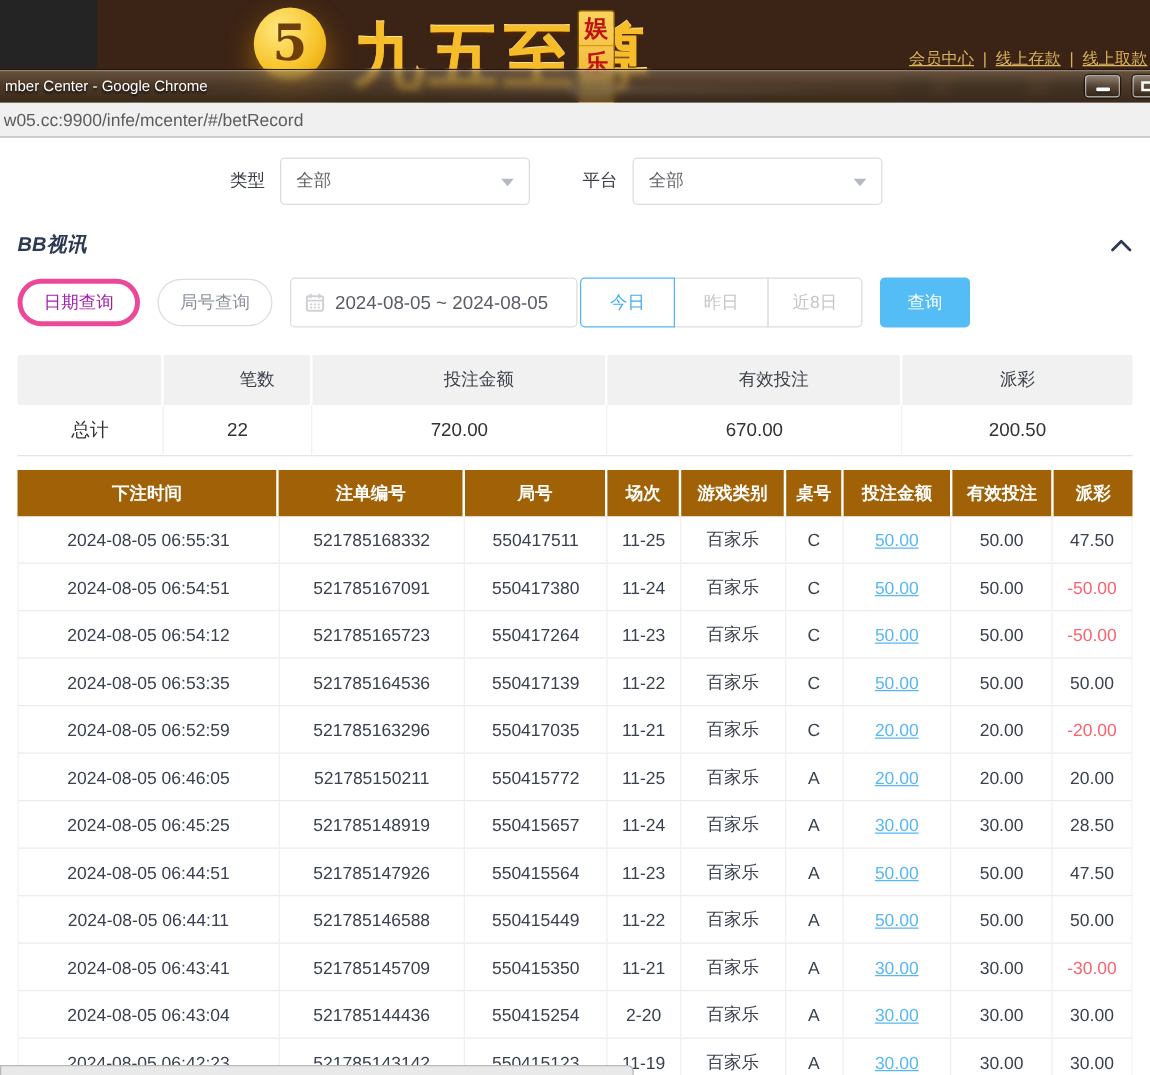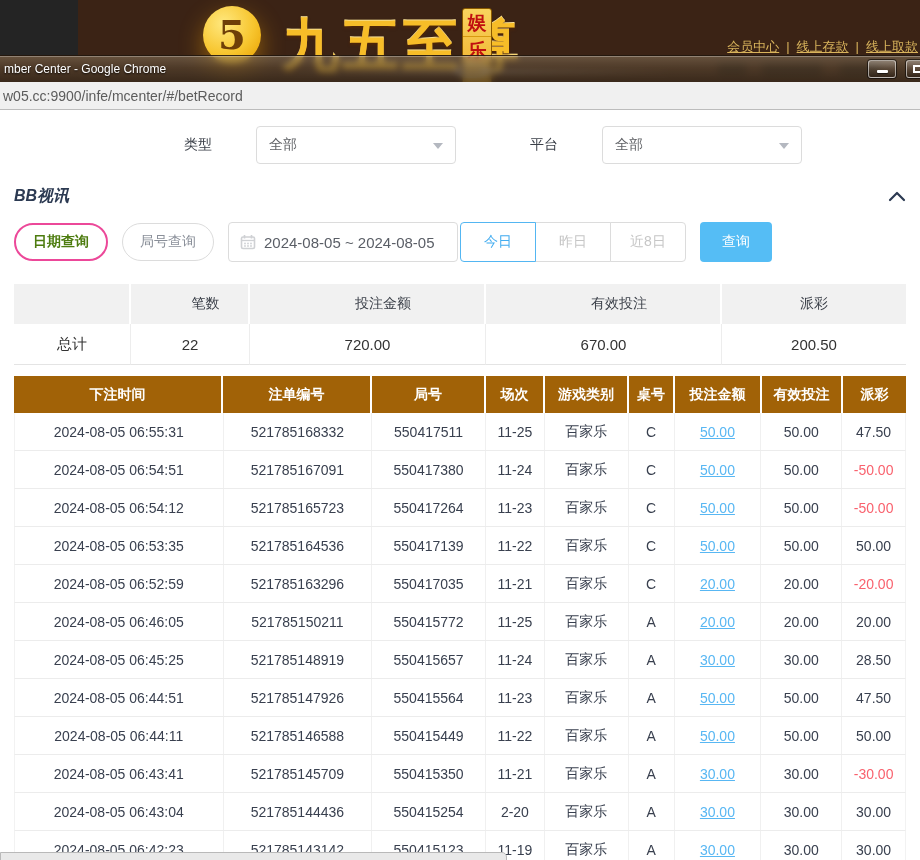--- a/index.html
+++ b/index.html
@@ -47,38 +47,38 @@
   .btn-max .box { position:absolute; left:6px; top:4px; width:9px; height:8px; border:2px solid #fff; }
 
   .urlbar { position:absolute; left:0; top:82px; width:920px; height:28px; background:#f0f0f0;
      border-bottom:1px solid #bcbcbc; z-index:11; display:flex; align-items:center; }
   .url-text { padding-left:3px; font-size:14px; color:#5c5c5c; }
 
   
   .content { position:absolute; left:0; top:110px; width:920px; height:750px; background:#fff; z-index:12;
      padding:0 14px; overflow:hidden; }
 
-  .filter-row { display:flex; align-items:center; height:58px; margin-top:6px;gap:32px; }
+  .filter-row { display:flex; align-items:center; height:58px; margin-top:6px; }
   .f-label { font-size:14px; color:#3a3f48; margin-right:12px; white-space:nowrap; }
   .f-label.first { margin-left:170px; }
   .f-label.second { margin-left:42px; }
   .dropdown { position:relative; width:200px; height:38px; border:1px solid #dcdcdc; border-radius:4px;
      background:#fff; display:flex; align-items:center; cursor:pointer; }
   .dropdown .dd-value { padding-left:12px; font-size:14px; color:#606266; }
   .caret { position:absolute; right:12px; top:16px; width:0; height:0;
      border-left:5px solid transparent; border-right:5px solid transparent; border-top:6px solid #b4b8c0; }
 
   .section-head { display:flex; align-items:center; justify-content:space-between; margin-top:10px; height:24px;font-style:italic; }
   .section-title { font-size:16px; font-weight:bold; color:#2c3a52; }
   .chevron { width:18px; height:12px; cursor:pointer; }
 
   .controls { display:flex; align-items:center; margin-top:14px; height:40px; }
   .pill { height:38px; padding:0 17px; border-radius:19px; background:#fff; font-size:14px;
      display:flex; align-items:center; margin-right:14px; cursor:pointer; white-space:nowrap; }
-  .pill.active { border:2px solid #ec4899; color:#4d7c0f; font-weight:bold; }
+  .pill.active { border:4px solid #ec4899; color:#a21caf; font-weight:normal; }
   .pill.plain { border:1px solid #dcdcdc; color:#8a8f99; }
   .date-box { width:230px; height:40px; border:1px solid #dcdcdc; border-radius:4px; display:flex;
      align-items:center; margin-right:2px; cursor:pointer; }
   .cal-icon { margin:0 8px 0 11px; }
   .date-text { font-size:15px; color:#5a5e66; white-space:nowrap; }
   .seg { display:flex; margin-right:14px; }
   .seg-btn { width:76px; height:40px; background:#fff; border:1px solid #dcdcdc; font-size:14px; color:#c6c6c6;
      display:flex; align-items:center; justify-content:center; margin-left:-1px; cursor:pointer; }
   .seg-btn:first-child { margin-left:0; border-radius:4px 0 0 4px; }
   .seg-btn:last-child { border-radius:0 4px 4px 0; }

